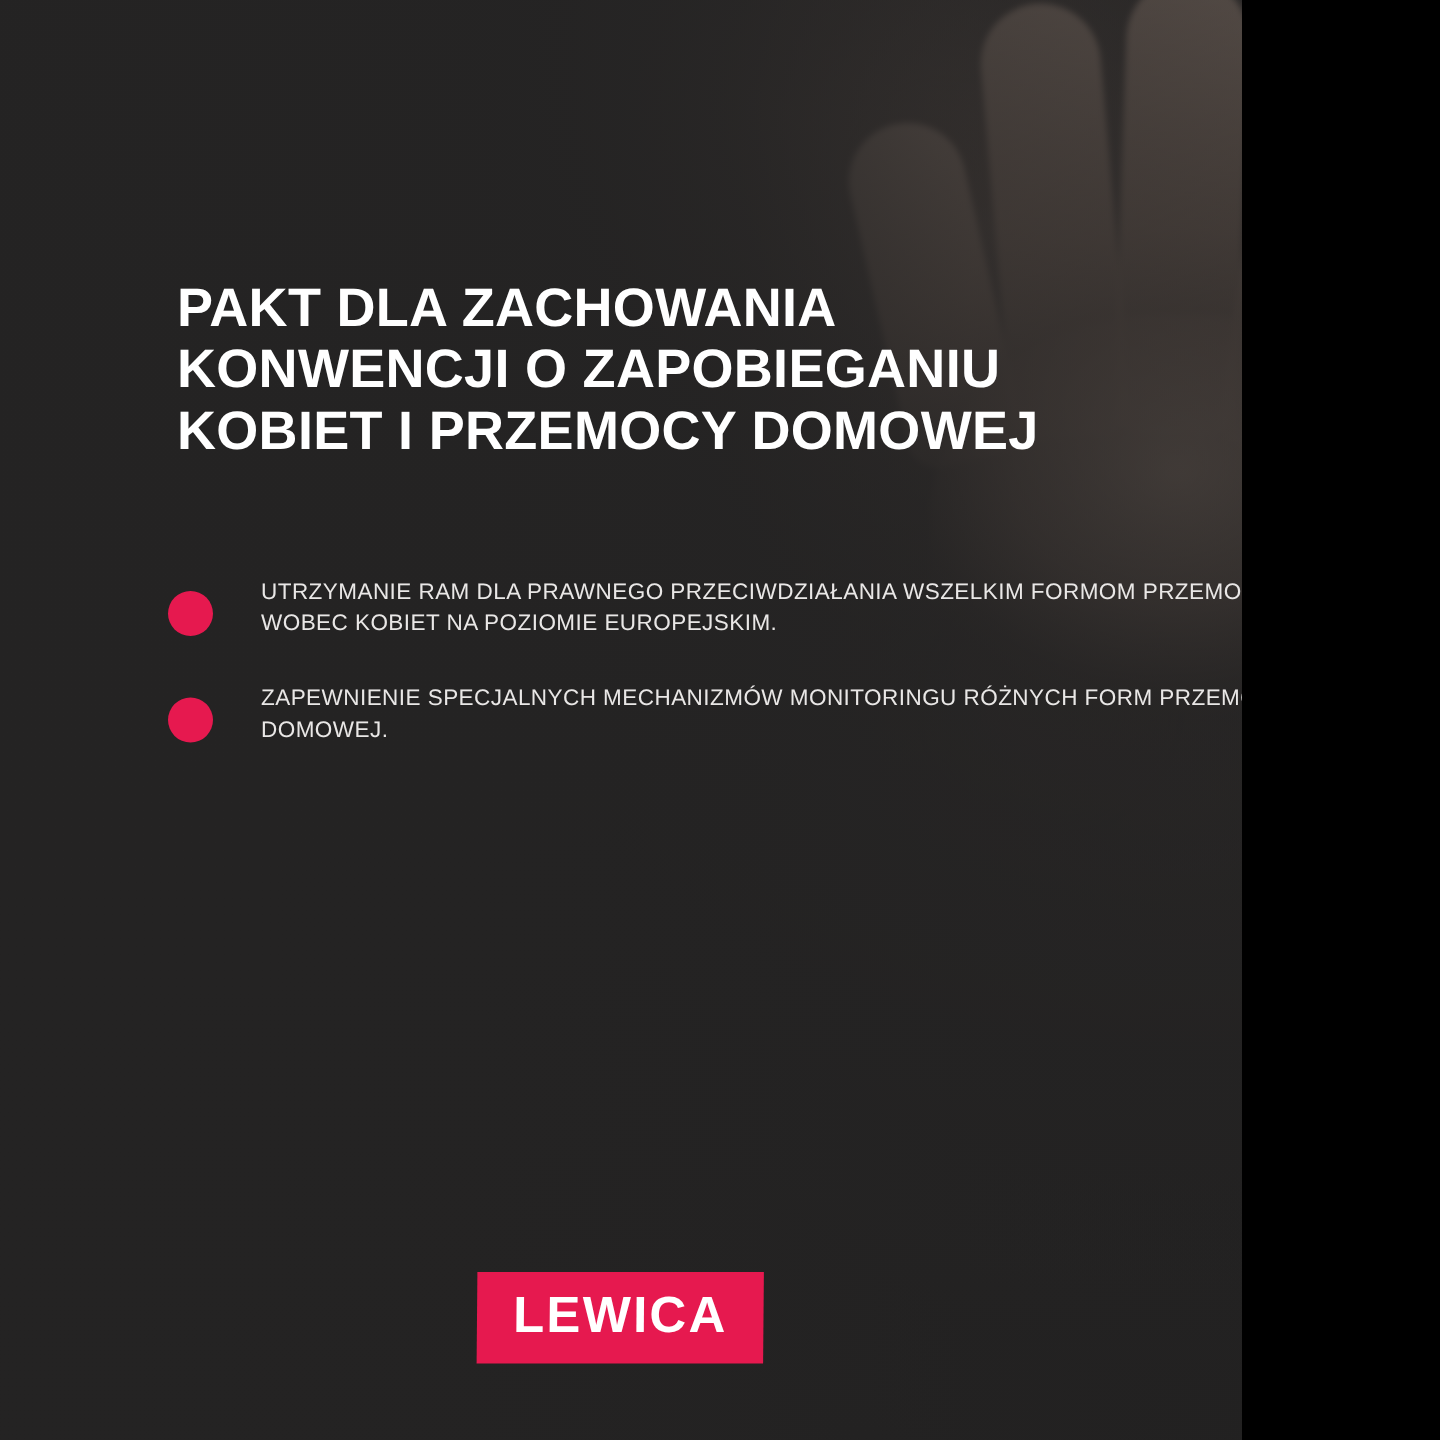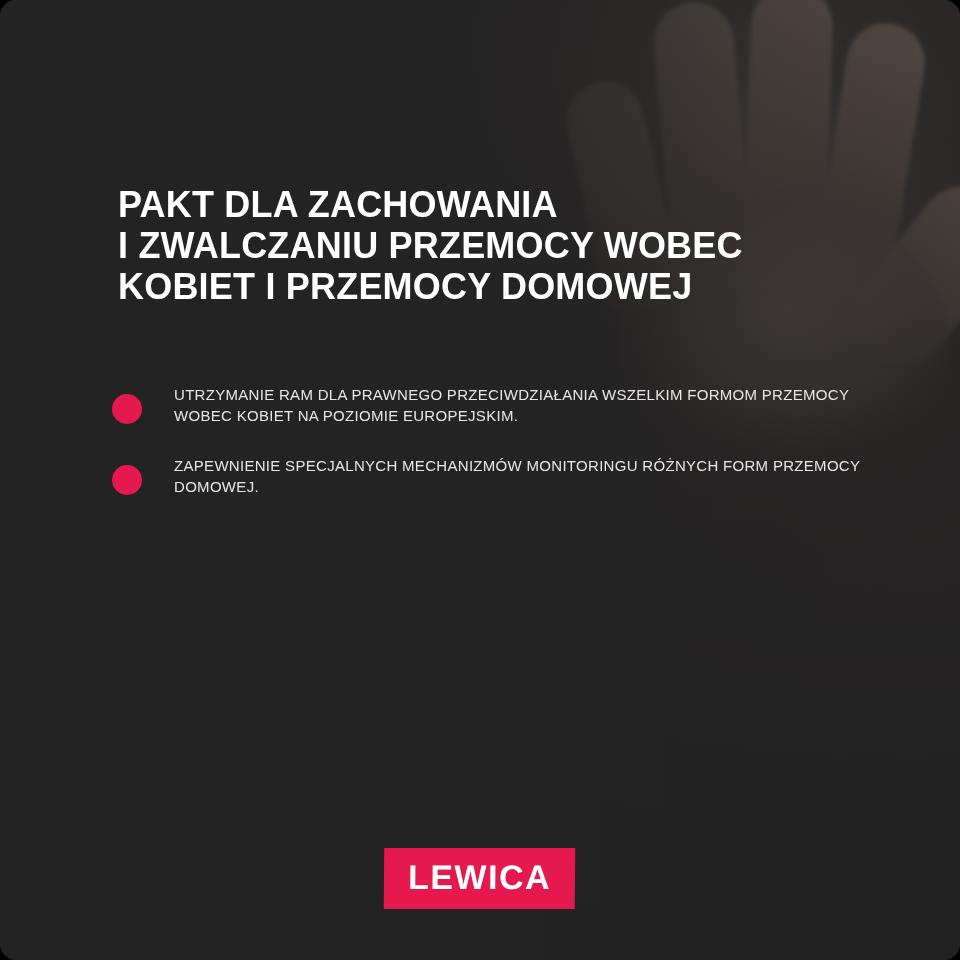--- a/index.html
+++ b/index.html
@@ -5,25 +5,24 @@
   html, body {
     margin: 0;
     padding: 0;
     background: #000;
   }
   body {
     font-family: "Liberation Sans", sans-serif;
   }
   #poster {
     position: relative;
-    width: 960px;
+    width: 828px;
     height: 960px;
     overflow: hidden;
     background: #701a75;
-    border-radius: 17px;
   }
 
   
   .bg-photo {
     position: absolute;
     inset: 0;
     background:
       radial-gradient(ellipse 44% 40% at 80% 16%, rgba(168,140,124,0.55) 0%, rgba(120,98,88,0.25) 45%, rgba(40,38,38,0) 72%),
       radial-gradient(ellipse 30% 26% at 63% 8%, rgba(150,124,110,0.35) 0%, rgba(40,38,38,0) 70%),
       radial-gradient(ellipse 60% 55% at 95% 55%, rgba(110,90,82,0.35) 0%, rgba(40,38,38,0) 75%),
@@ -157,21 +156,21 @@
       <div class="finger thumb"></div>
       <div class="palm"></div>
     </div>
   </div>
   <div class="scrim"></div>
 
   <div class="content">
 
     <h1 class="headline">
       <span class="line">PAKT DLA ZACHOWANIA</span>
-      <span class="line">I ZWALCZANIU PRZEMOCY WOBEC</span>
+      <span class="line">KONWENCJI O ZAPOBIEGANIU</span>
       <span class="line">KOBIET I PRZEMOCY DOMOWEJ</span>
     </h1>
 
     <div class="bullets">
 
       <div class="bullet">
         <span class="bullet-dot"></span>
         <span class="bullet-text">UTRZYMANIE RAM DLA PRAWNEGO PRZECIWDZIAŁANIA WSZELKIM FORMOM PRZEMOCY WOBEC KOBIET NA POZIOMIE EUROPEJSKIM.</span>
       </div>
 

